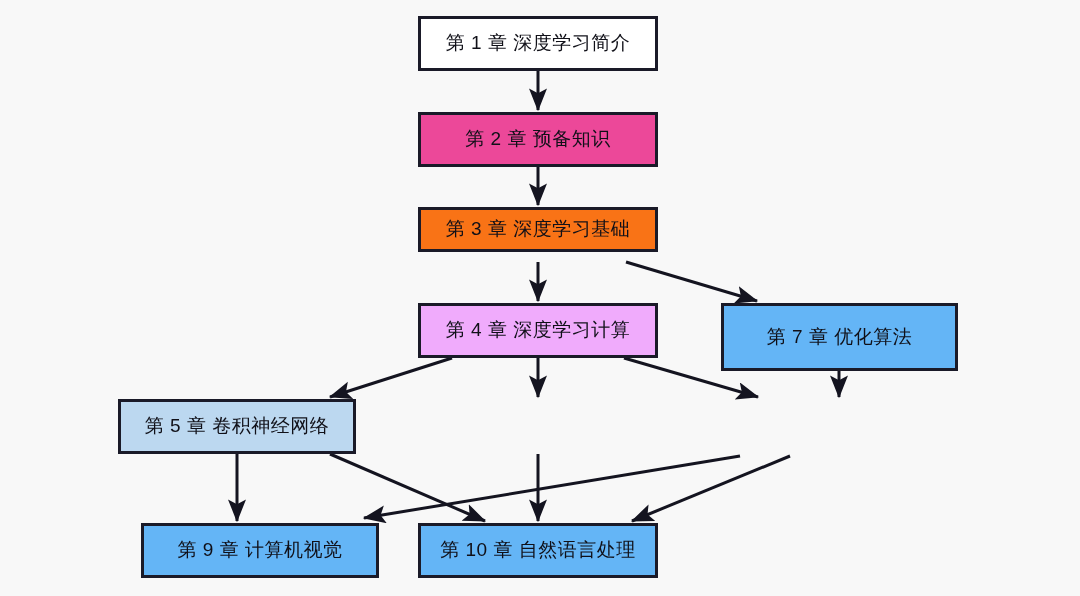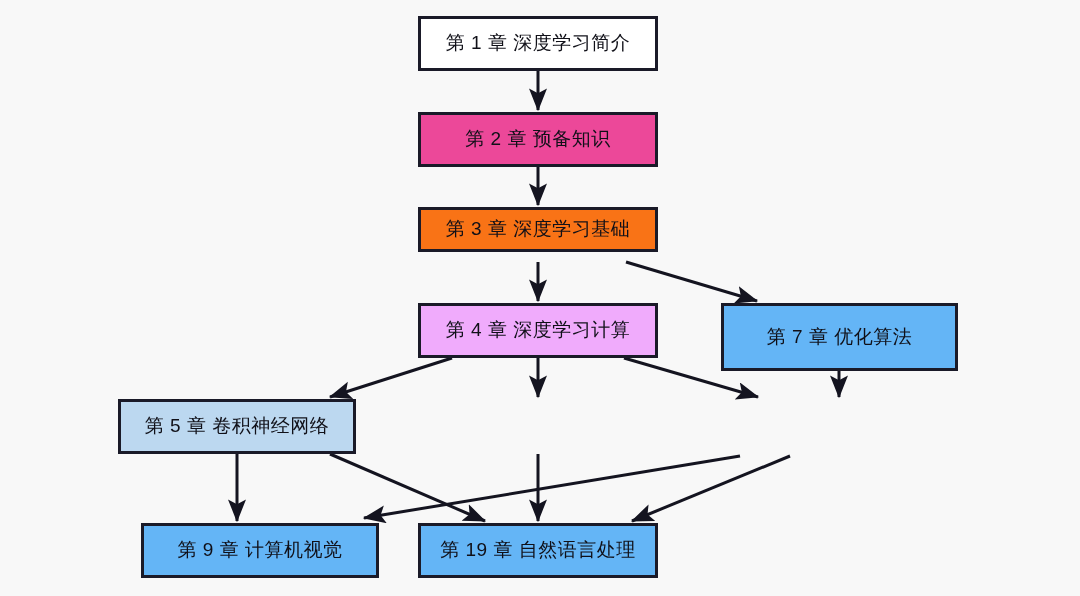--- a/index.html
+++ b/index.html
@@ -89,16 +89,16 @@
   <div class="node" style="left: 721px; top: 303px; width: 237px; height: 68px; background: rgb(100, 181, 246); border-color: rgb(26, 26, 40);">
       <span class="node-label">第 7 章 优化算法</span>
     </div>
   <div class="node" style="left: 118px; top: 399px; width: 238px; height: 55px; background: rgb(188, 216, 240); border-color: rgb(26, 26, 40);">
       <span class="node-label">第 5 章 卷积神经网络</span>
     </div>
   <div class="node" style="left: 118px; top: 523px; width: 238px; height: 55px; background: rgb(100, 181, 246); border-color: rgb(26, 26, 40); margin-left: 23px;">
       <span class="node-label">第 9 章 计算机视觉</span>
     </div>
   <div class="node" style="left: 418px; top: 523px; width: 240px; height: 55px; background: rgb(100, 181, 246); border-color: rgb(26, 26, 40);">
-      <span class="node-label">第 19 章 自然语言处理</span>
+      <span class="node-label">第 10 章 自然语言处理</span>
     </div>
 
 </div>
 
 </body></html>

